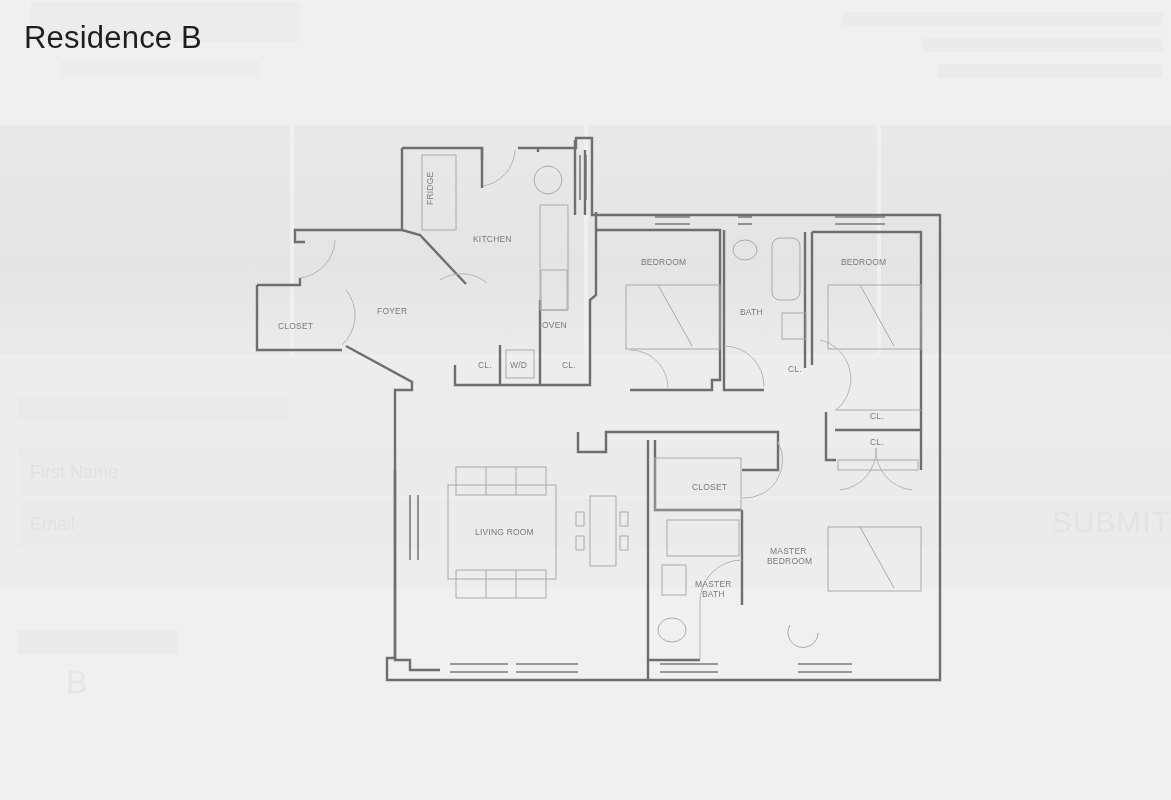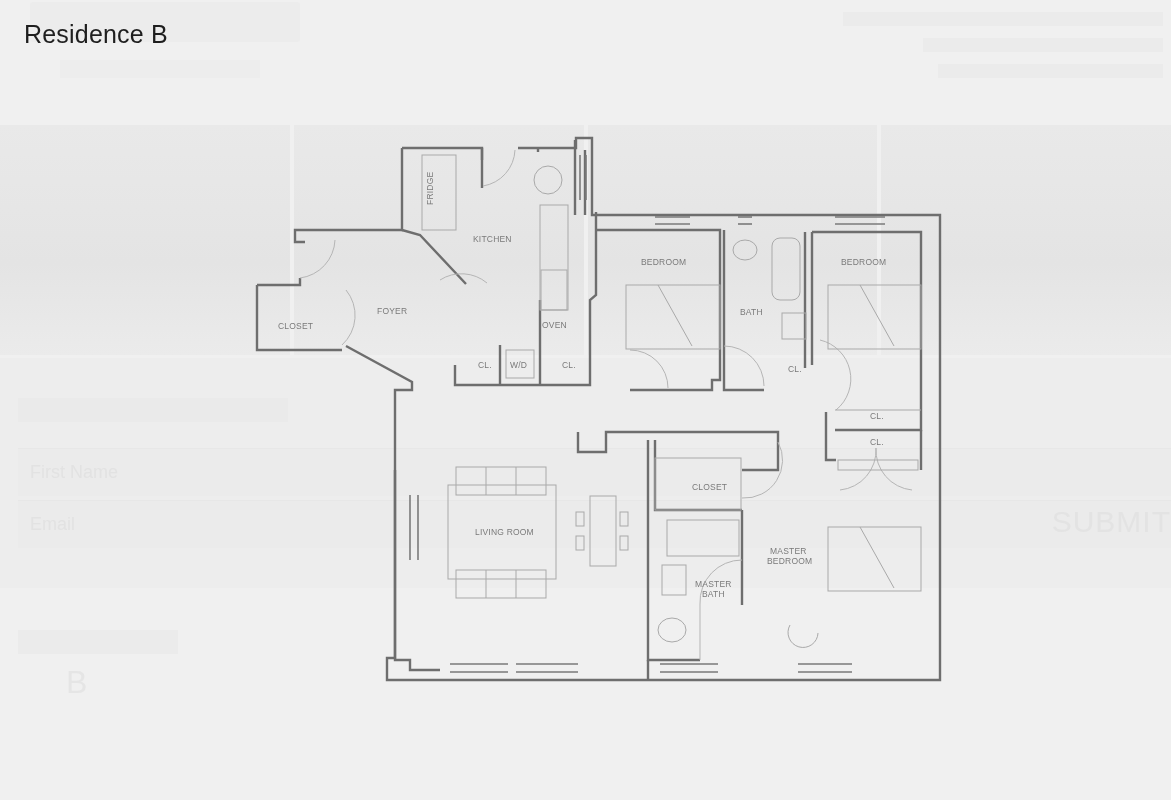--- a/index.html
+++ b/index.html
@@ -15,21 +15,21 @@
   .bg-hero .tile { flex: 1; background: linear-gradient(180deg, #e9e9e9, #e4e4e4 60%, #ebebeb); }
   .bg-form { position: absolute; left: 0; top: 358px; width: 1171px; height: 230px; background: #ededed; }
   .bg-form-title { position: absolute; left: 18px; top: 398px; width: 270px; height: 24px; background: #e9e9e9; opacity: .8; }
   .bg-field { position: absolute; left: 18px; width: 1153px; height: 48px; background: #ebebeb; border-top: 1px solid #e7e7e7; }
   .bg-field-label { position: absolute; left: 30px; color: #e2e2e2; font-size: 18px; }
   .bg-submit { position: absolute; right: 0; top: 505px; color: #e3e3e3; font-size: 30px; letter-spacing: 1px; }
   .bg-section-title { position: absolute; left: 18px; top: 630px; width: 160px; height: 24px; background: #ebebeb; }
   .bg-section-letter { position: absolute; left: 66px; top: 664px; color: #e5e5e5; font-size: 32px; }
 
   
-  .lightbox-title { position: absolute; left: 24px; top: 20px; font-size: 25px; color: #1e1e1e; font-weight: 400; letter-spacing: .2px; }
+  .lightbox-title { position: absolute; left: 24px; top: 20px; font-size: 31px; color: #1e1e1e; font-weight: 400; letter-spacing: .2px; }
   .plan-wrap { position: absolute; left: 250px; top: 130px; width: 700px; height: 560px; }
   .plan-wrap svg { width: 700px; height: 560px; display: block; }
   .plan-label { font-family: "Liberation Sans", sans-serif; font-size: 8.5px; fill: #7a7a7a; letter-spacing: .2px; }
 </style>
 </head>
 <body>
 
 <div class="bg-page">
   <div class="bg-logo"></div>
   <div class="bg-logo-sub"></div>

